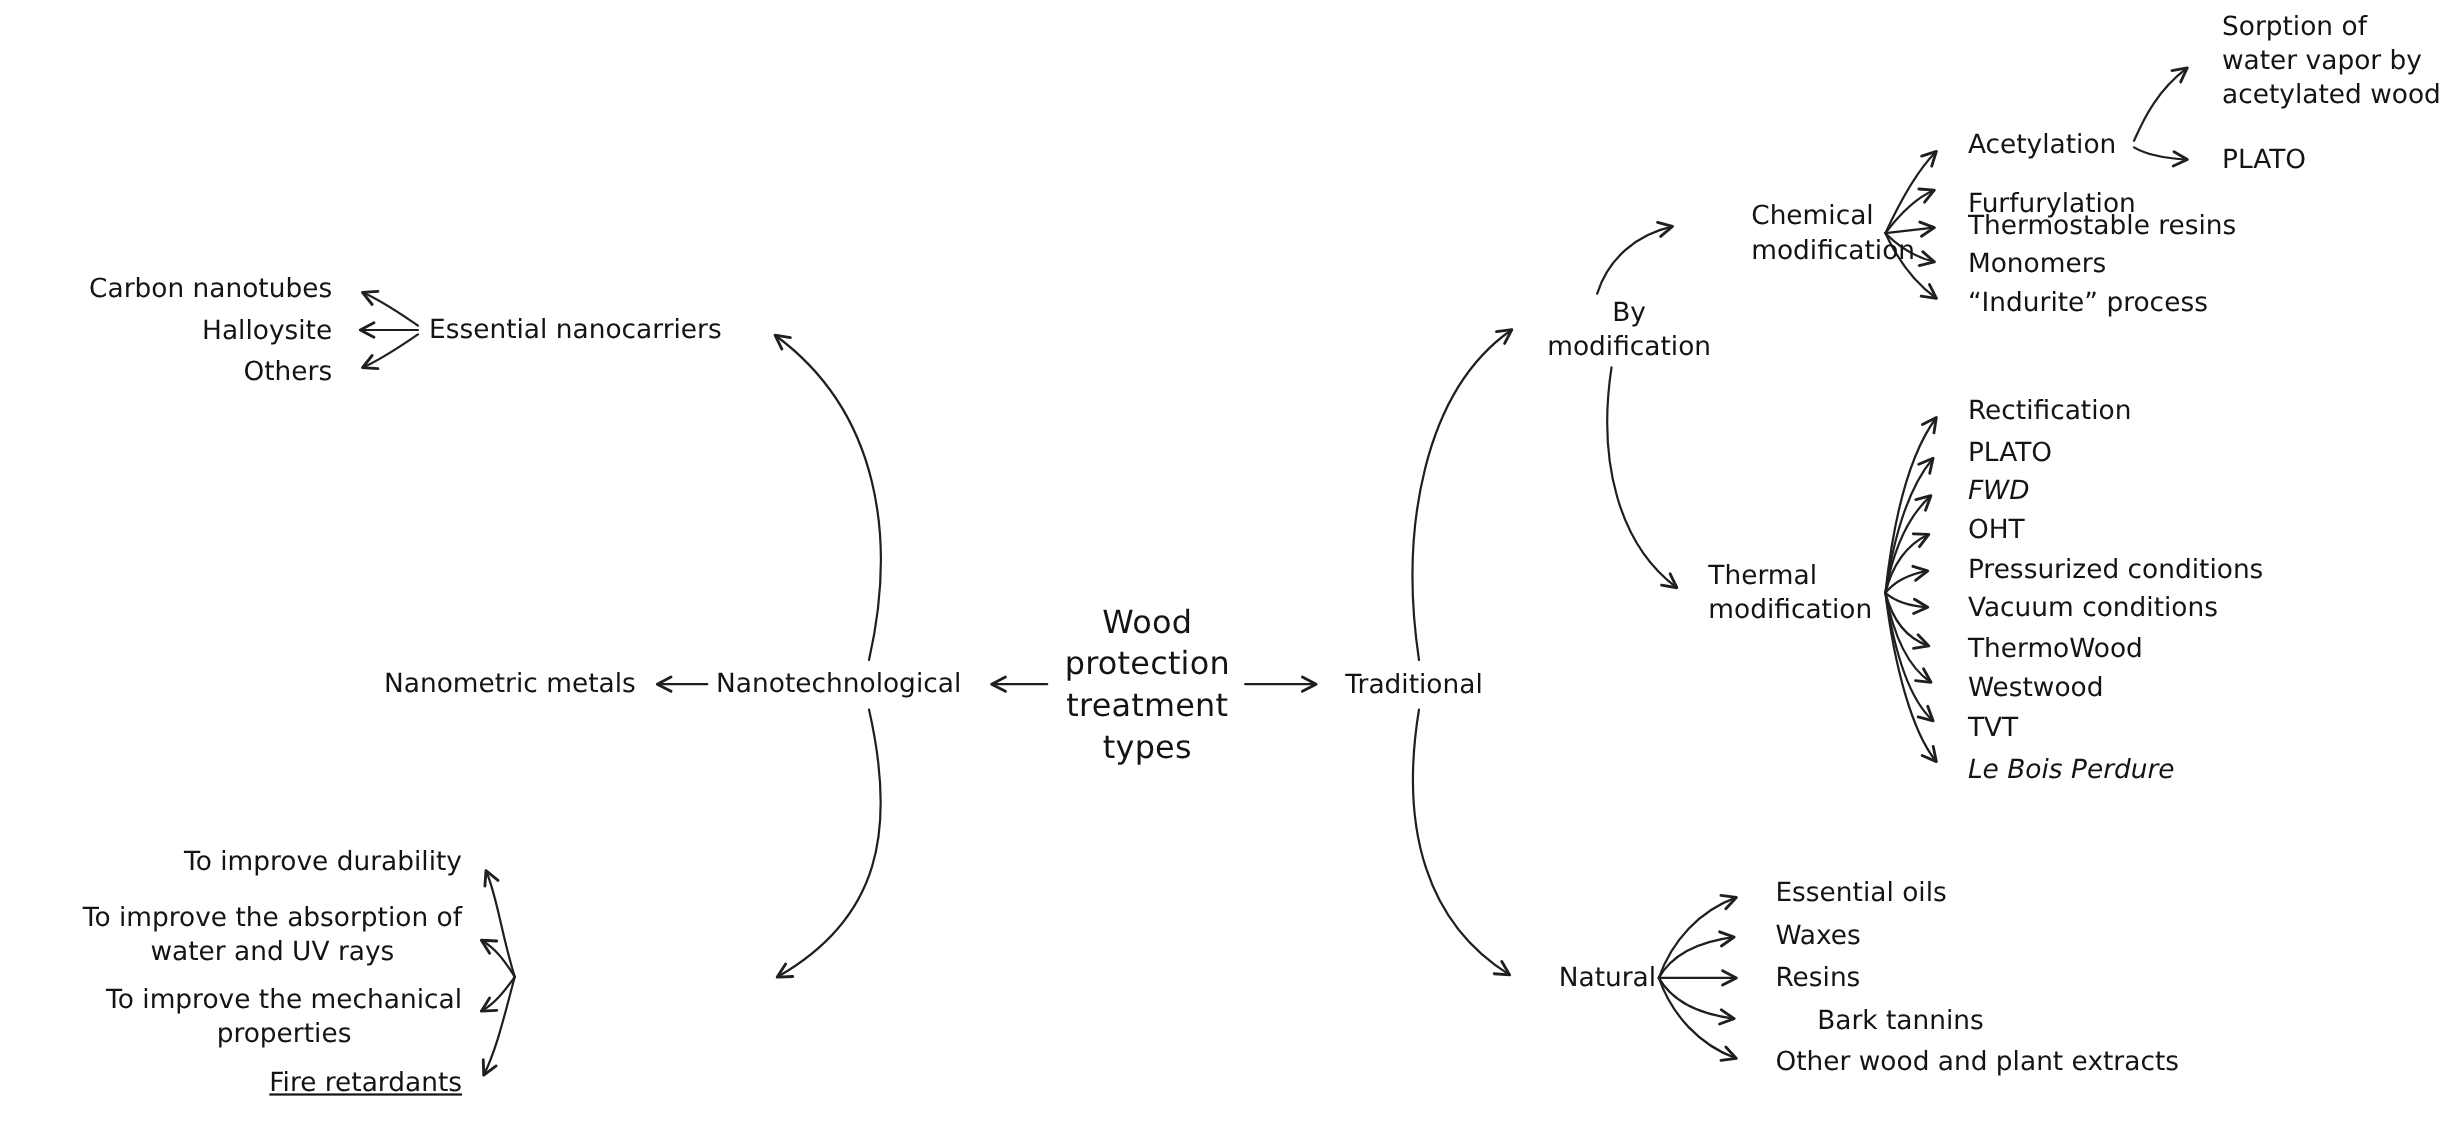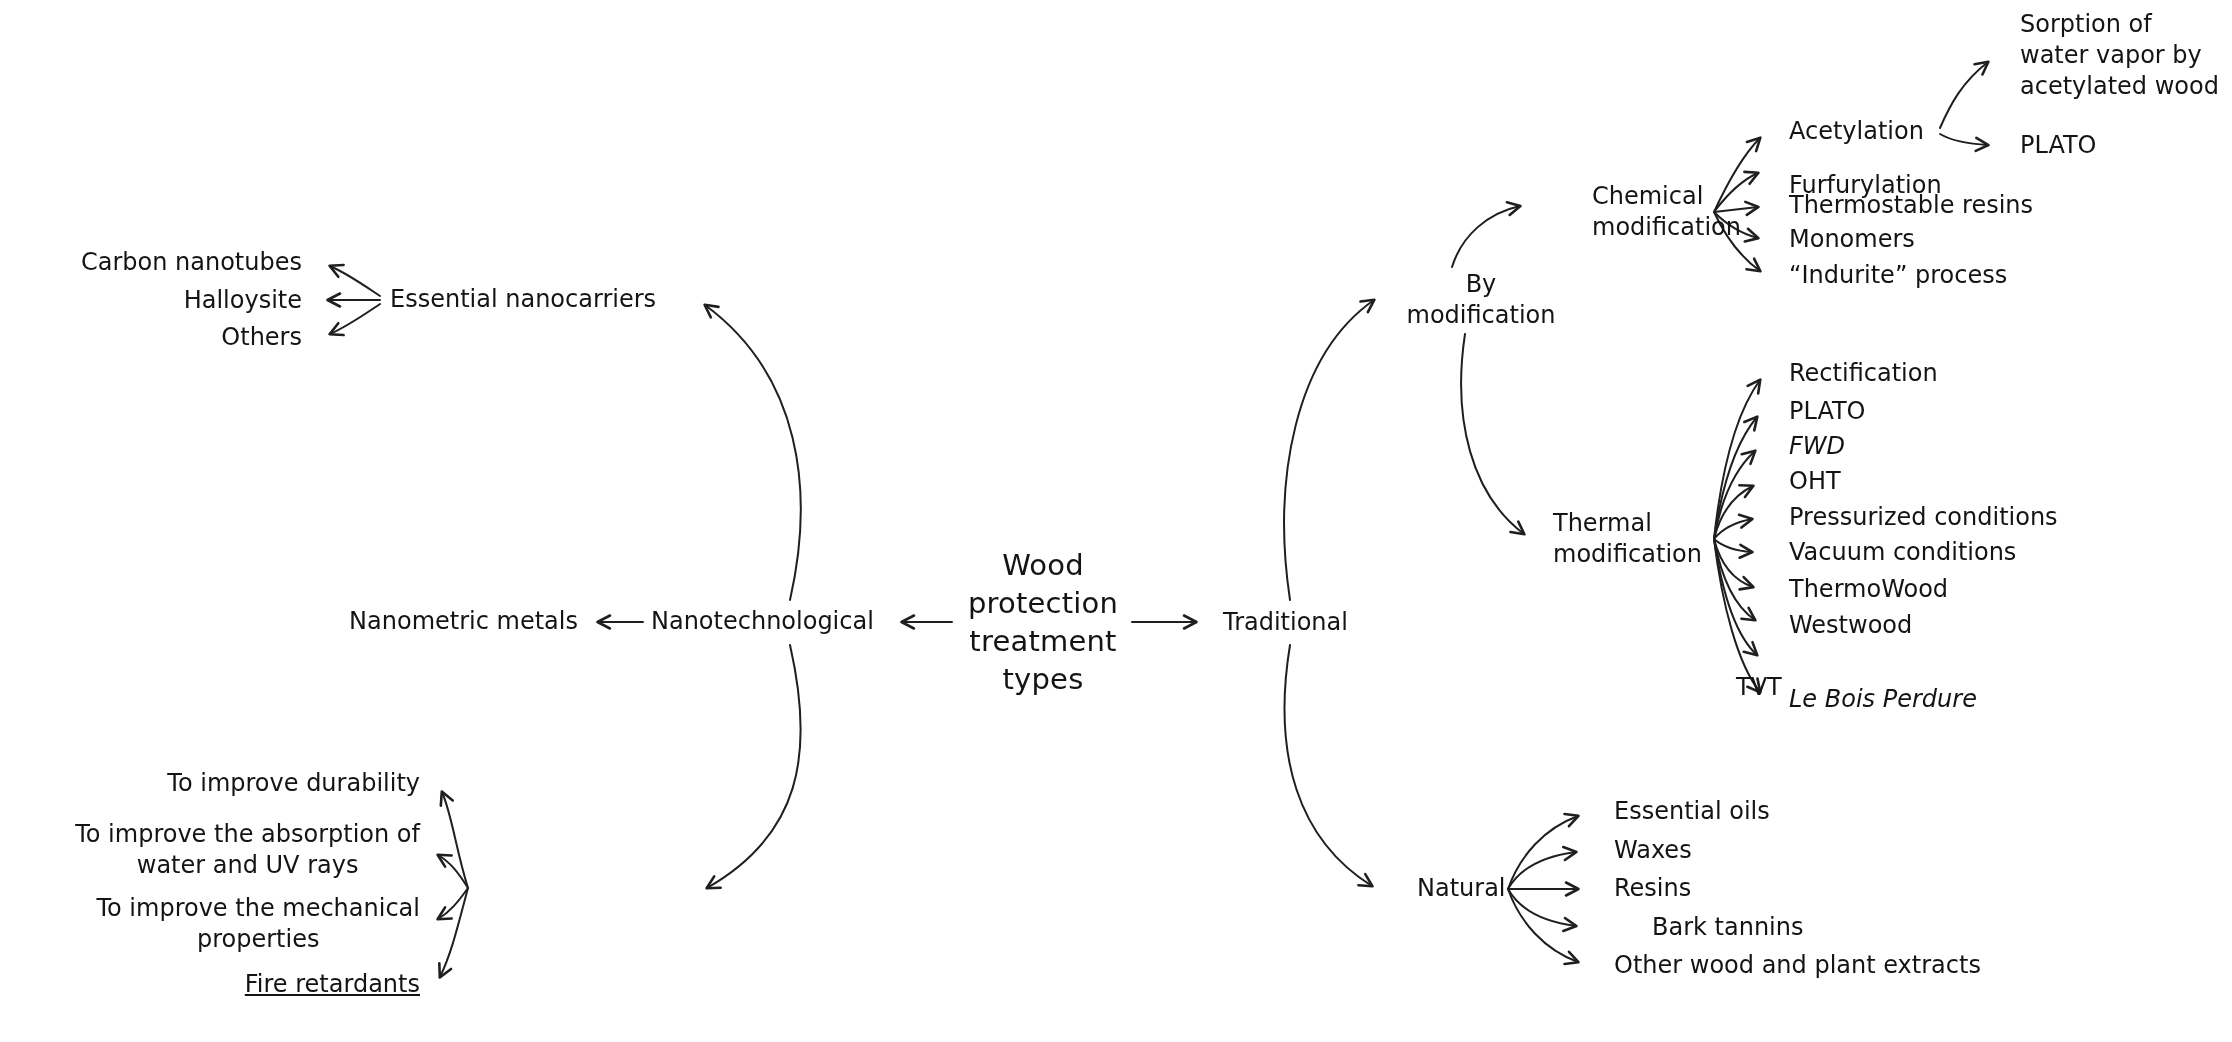--- a/index.html
+++ b/index.html
@@ -114,21 +114,21 @@
   <div class="lbl" style="left:1553px; top:508px;">Thermal
 modification</div>
   <div class="lbl" style="left:1789px; top:358px;">Rectification</div>
   <div class="lbl" style="left:1789px; top:396px;">PLATO</div>
   <div class="lbl i" style="left:1789px; top:431px;">FWD</div>
   <div class="lbl" style="left:1789px; top:466px;">OHT</div>
   <div class="lbl" style="left:1789px; top:502px;">Pressurized conditions</div>
   <div class="lbl" style="left:1789px; top:537px;">Vacuum conditions</div>
   <div class="lbl" style="left:1789px; top:574px;">ThermoWood</div>
   <div class="lbl" style="left:1789px; top:610px;">Westwood</div>
-  <div class="lbl" style="left:1736px; top:646px;margin-top:26px;">TVT</div>
+  <div class="lbl" style="left:1789px; top:646px;">TVT</div>
   <div class="lbl i" style="left:1789px; top:684px;">Le Bois Perdure</div>
 
   <div class="lbl" style="left:1417px; top:873px;">Natural</div>
   <div class="lbl" style="left:1614px; top:796px;">Essential oils</div>
   <div class="lbl" style="left:1614px; top:835px;">Waxes</div>
   <div class="lbl" style="left:1614px; top:873px;">Resins</div>
   <div class="lbl" style="left:1614px; top:912px;margin-left:38px;">Bark tannins</div>
   <div class="lbl" style="left:1614px; top:950px;">Other wood and plant extracts</div>
 
 </div>

